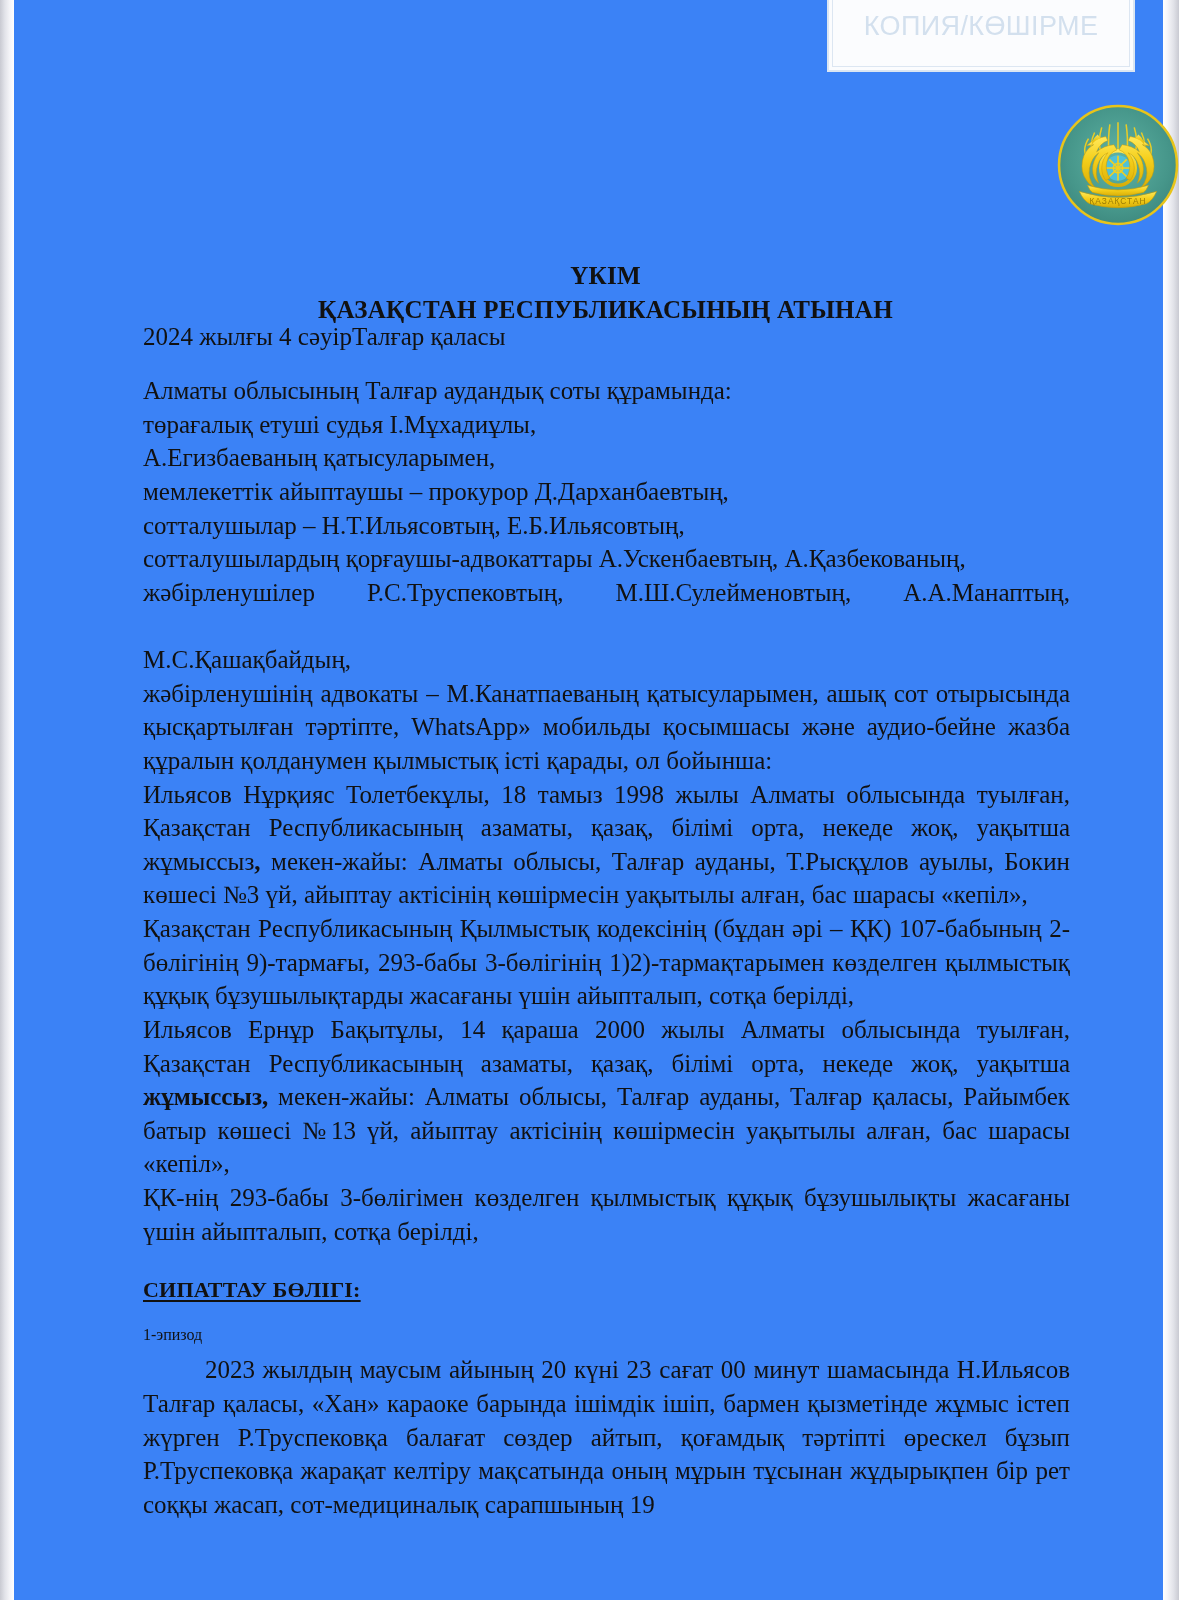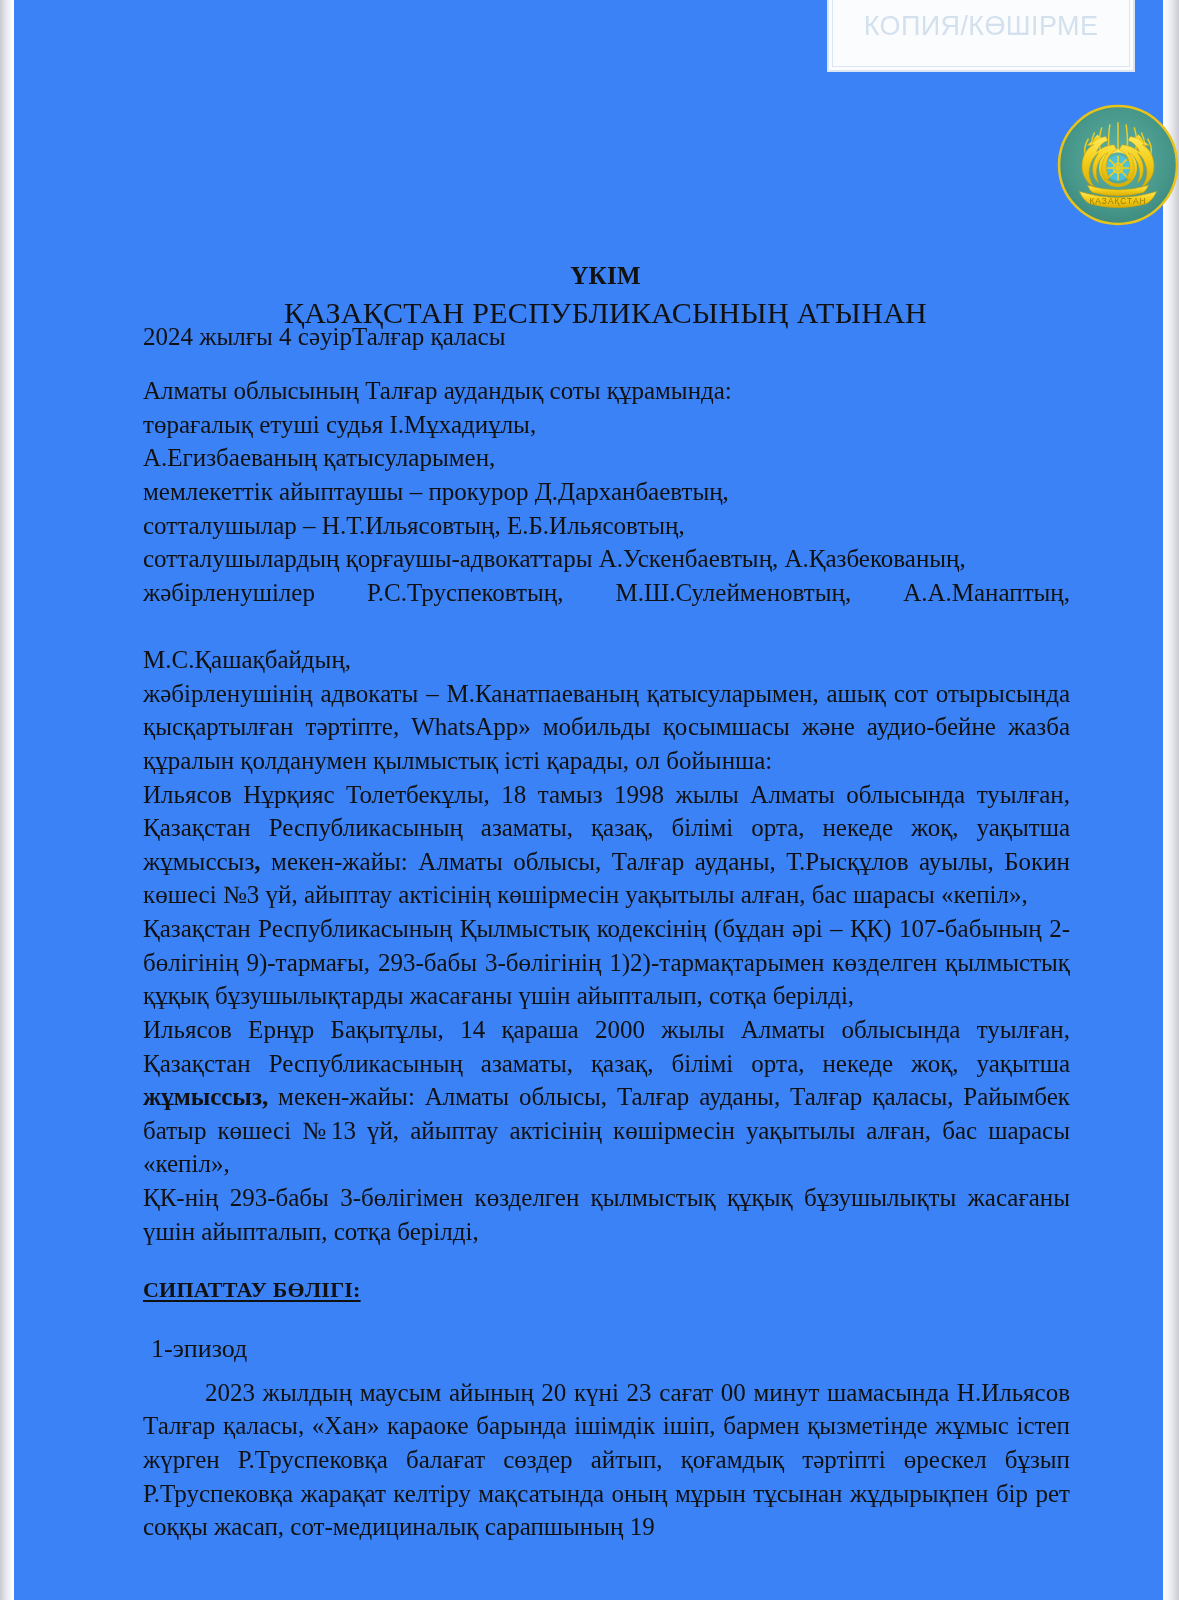--- a/index.html
+++ b/index.html
@@ -92,22 +92,22 @@
     text-align: center;
     margin-top: 20px;
   }
   .doc-title {
     font-size: 25px;
     font-weight: bold;
     letter-spacing: 0.3px;
     line-height: 1.28;
   }
   .doc-subtitle {
-    font-size: 30px;
-    font-weight: normal;
+    font-size: 25px;
+    font-weight: bold;
     letter-spacing: 0.3px;
     line-height: 1.28;
     margin-top: 2px;
   }
 
   .meta-row {
     position: absolute;
     left: 143px;
     top: 322px;
     width: 927px;
@@ -149,22 +149,22 @@
     font-weight: bold;
     text-decoration: underline;
     text-underline-offset: 3px;
     margin: 0;
     padding-top: 27px;
     padding-bottom: 10px;
     font-size: 22px;
     letter-spacing: 0.2px;
   }
   .episode-label {
-    font-size: 26px;
-    margin: 8px;
+    font-size: 16px;
+    margin: 0;
     padding-top: 9px;
     padding-bottom: 1px;
   }
   .indent-first { text-indent: 62px; margin-top: 7px; }
 </style>
 </head>
 <body>
 
 <div class="page-sheet">
 

